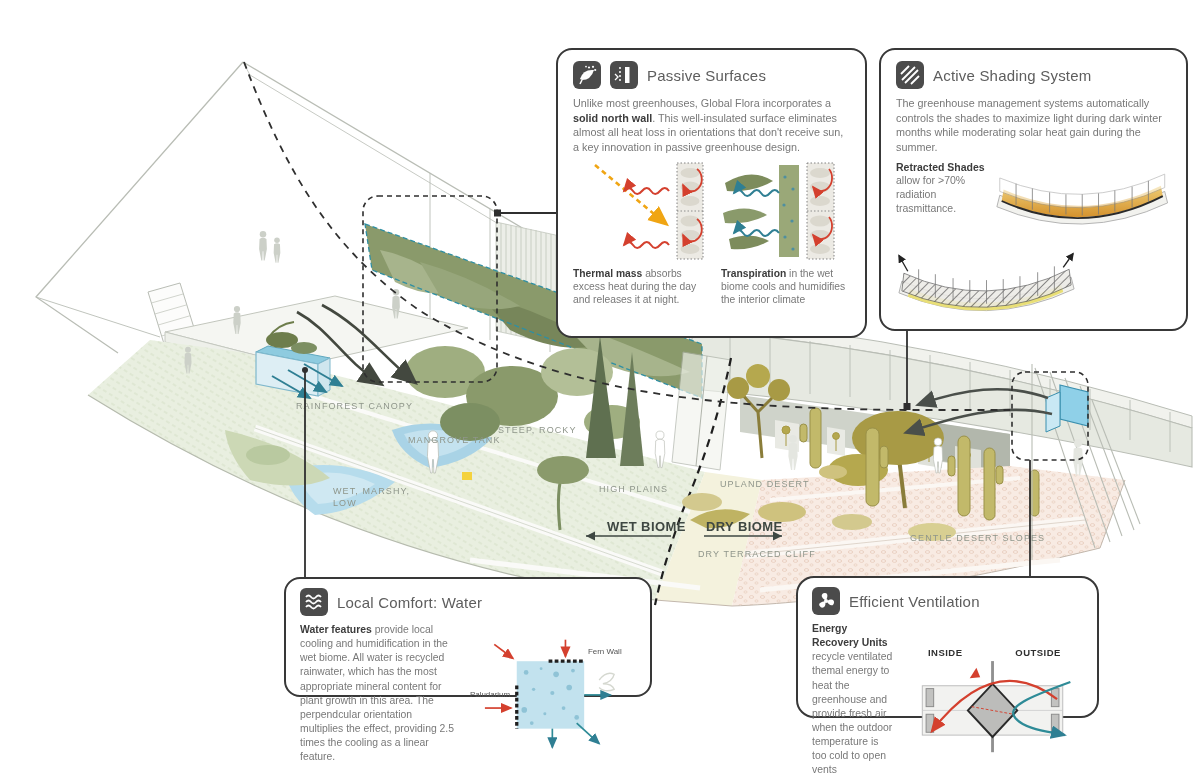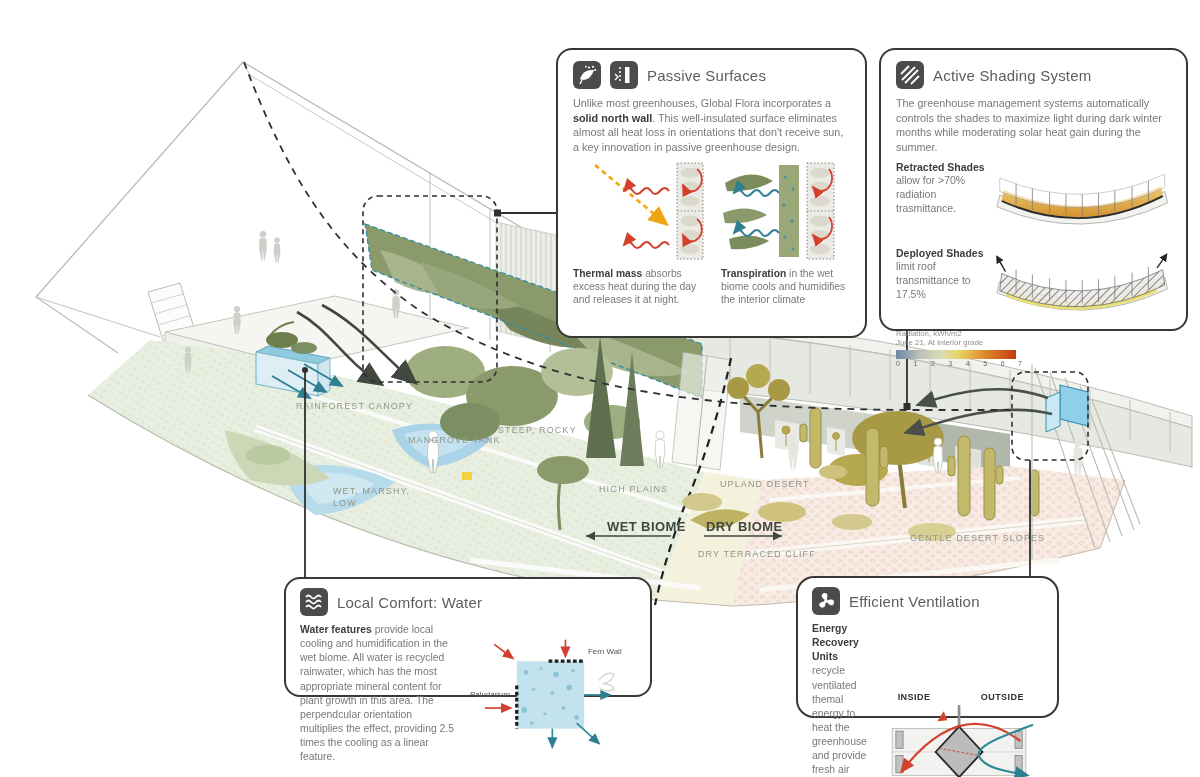--- a/index.html
+++ b/index.html
@@ -5,21 +5,21 @@
   html,body{margin:0;padding:0;}
   body{width:1200px;height:777px;position:relative;background:#ffffff;
        font-family:"Liberation Sans",sans-serif;overflow:hidden;}
   svg text{font-family:"Liberation Sans",sans-serif;}
   .scene{position:absolute;left:0;top:0;}
   .callout{position:absolute;background:#fff;border:2px solid #383838;border-radius:16px;
            box-sizing:border-box;padding:11px 15px;z-index:5;}
   #box-passive{left:556px;top:48px;width:311px;height:290px;}
   #box-shading{left:879px;top:48px;width:309px;height:283px;}
   #box-water{left:284px;top:577px;width:368px;height:120px;padding:9px 14px;}
-  #box-vent{left:796px;top:576px;width:263px;height:142px;padding:9px 14px;border-radius:18px;}
+  #box-vent{left:796px;top:576px;width:303px;height:142px;padding:9px 14px;border-radius:18px;}
   .co-header{display:flex;align-items:center;gap:9px;margin-bottom:7px;}
   .iconsq{width:28px;height:28px;background:#4b4b4b;border-radius:6px;flex:0 0 auto;
           display:flex;align-items:center;justify-content:center;}
   .co-title{font-size:15px;color:#5d5d5d;letter-spacing:.2px;}
   .body-text{font-size:10.8px;color:#787878;line-height:1.36;}
   .body-text b{color:#3c3c3c;}
   .diag-row{display:flex;gap:12px;margin-top:6px;}
   .diag-col{width:136px;}
   .cap{font-size:10.3px;color:#787878;line-height:1.3;margin-top:2px;}
   .cap b{color:#3c3c3c;}
@@ -400,46 +400,30 @@
       <path d="M6,34 Q92,72 178,30 L181,42 Q92,84 3,46 Z" fill="#f2f2ee" stroke="#aaa" stroke-width="0.9"></path>
       <path d="M10,28 Q92,64 174,24 L176,35 Q92,76 8,40 Z" fill="url(#amberGrad)"></path>
       <path d="M8,40 Q92,78 176,35" stroke="#2a2a2a" stroke-width="2" fill="none"></path>
       <path d="M6,16 Q92,52 178,12 L178,26 Q92,66 6,30 Z" fill="#ffffff" opacity="0.55" stroke="#888" stroke-width="0.8"></path>
       <g stroke="#777" stroke-width="0.8">
         <path d="M23,22 L23,44 M40,27 L40,49 M58,31 L58,52 M75,33 L75,54 M92,33 L92,55 M109,32 L109,54 M126,29 L126,51 M144,25 L144,47 M161,19 L161,41"></path>
       </g>
     </svg>
   </div>
   <div class="sh-row">
-    <div class="sh-text"><b>Deployed Shades</b><span>limit roof transmittance to 17.5%</span></div>
     <svg width="182" height="80" viewBox="0 0 185 80">
       <path d="M6,34 Q92,72 178,30 L181,42 Q92,84 3,46 Z" fill="#f2f2ee" stroke="#aaa" stroke-width="0.9"></path>
       <path d="M14,42 Q92,72 168,38 L170,45 Q92,80 12,50 Z" fill="#e9df77"></path>
       <path d="M8,26 Q92,64 176,22 L178,38 Q92,80 6,44 Z" fill="url(#shadeHatch)" opacity="0.85" stroke="#555" stroke-width="0.8"></path>
       <g stroke="#777" stroke-width="0.8">
         <path d="M23,22 L23,46 M40,27 L40,51 M58,31 L58,54 M75,33 L75,56 M92,33 L92,57 M109,32 L109,56 M126,29 L126,53 M144,25 L144,49 M161,19 L161,43"></path>
       </g>
       <path d="M12,24 L3,8" stroke="#222" stroke-width="1.4" fill="none" marker-end="url(#mBlk)"></path>
       <path d="M170,20 L180,6" stroke="#222" stroke-width="1.4" fill="none" marker-end="url(#mBlk)"></path>
     </svg>
-  </div>
-  <div class="scale">
-    <div>Radiation, kWh/m2</div>
-    <div>June 21, At interior grade</div>
-    <div class="scale-bar"></div>
-    <div class="scale-ticks">
-      <span>0</span>
-        <span>1</span>
-        <span>2</span>
-        <span>3</span>
-        <span>4</span>
-        <span>5</span>
-        <span>6</span>
-        <span>7</span>
-    </div>
   </div>
 </div>
 
 <div class="callout" id="box-water">
   <div class="co-header">
     <span class="iconsq">
       <svg width="22" height="22" viewBox="0 0 22 22" fill="none" stroke="#fff" stroke-width="1.8">
         <path d="M3,6 q2.5,-3 5,0 q2.5,3 5,0 q2.5,-3 5,0"></path>
         <path d="M3,11 q2.5,-3 5,0 q2.5,3 5,0 q2.5,-3 5,0"></path>
         <path d="M3,16 q2.5,-3 5,0 q2.5,3 5,0 q2.5,-3 5,0"></path>

